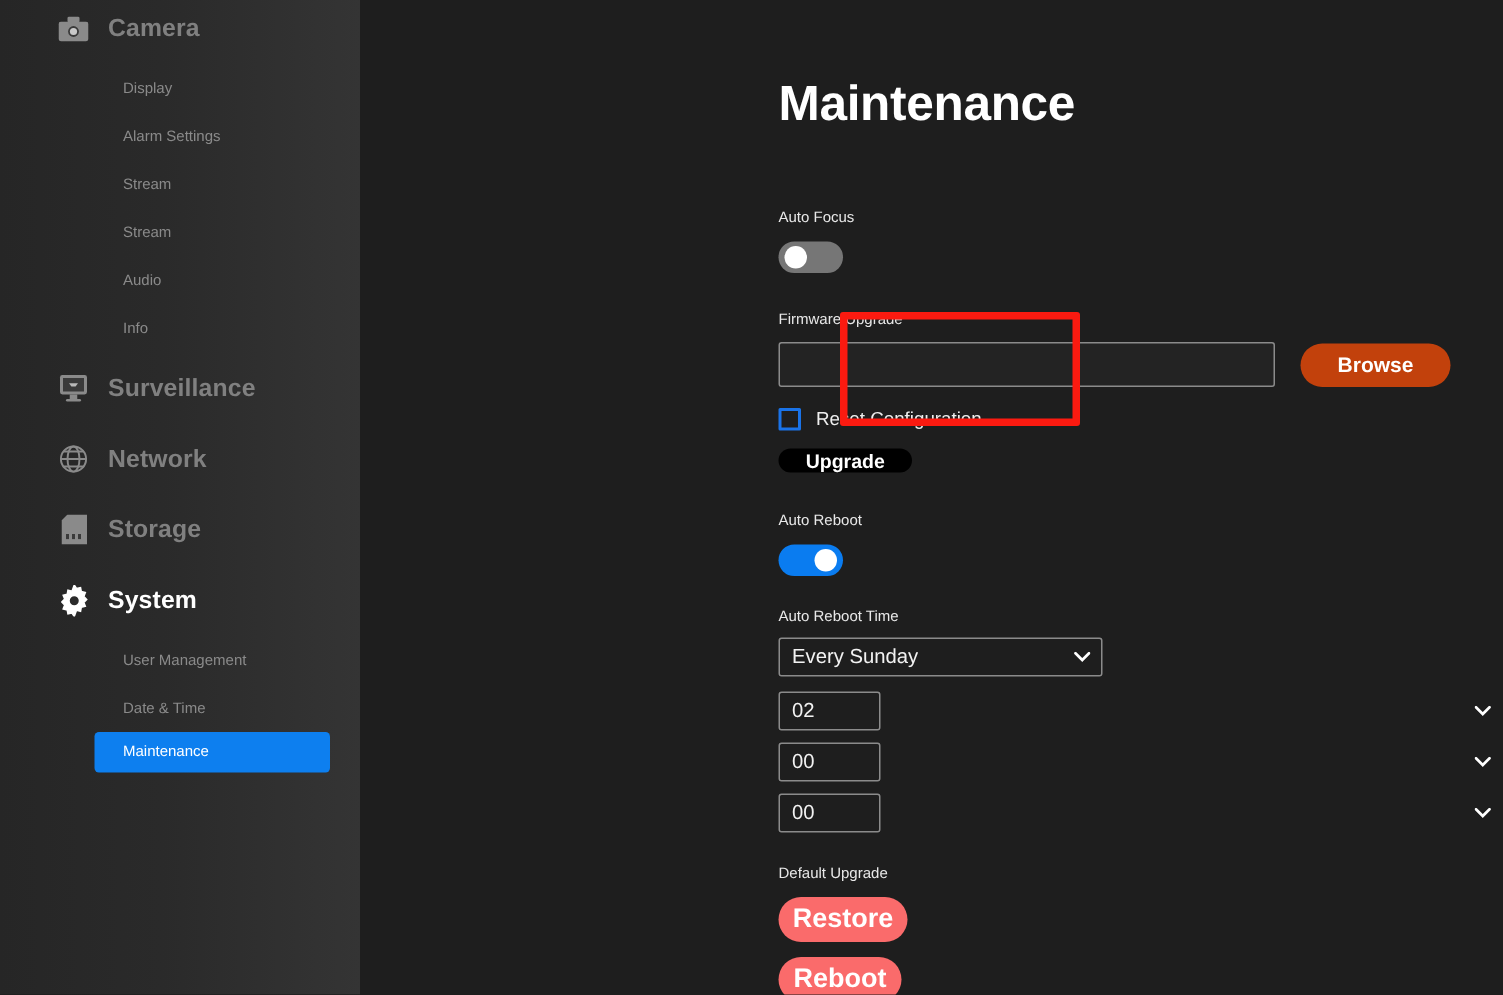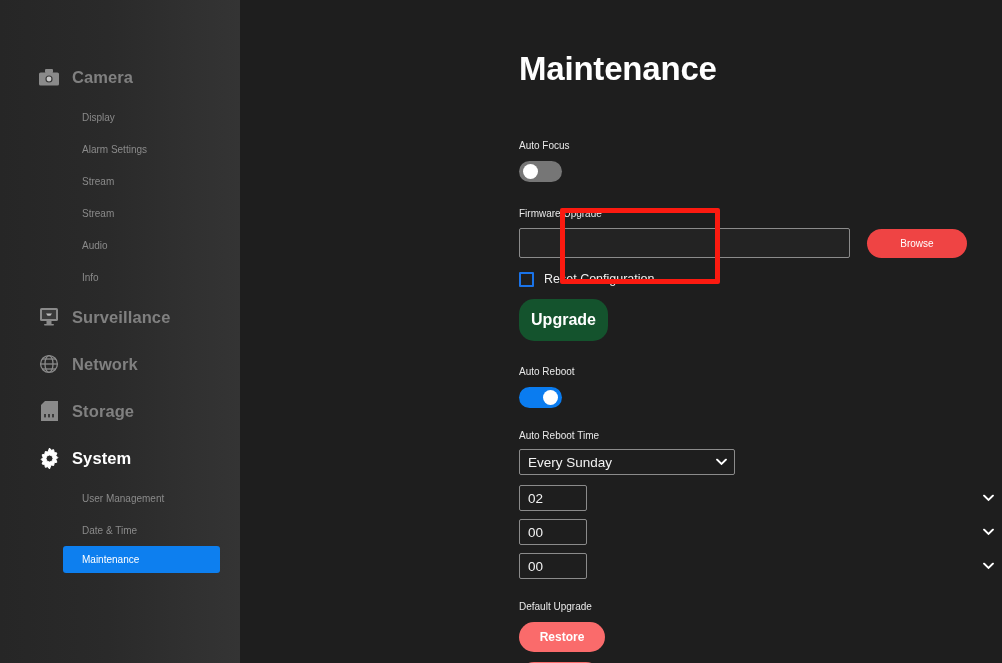--- a/index.html
+++ b/index.html
@@ -8,21 +8,20 @@
     background: #1e1e1e;
     font-family: "Liberation Sans", sans-serif;
     overflow: hidden;
   }
   #app { position: relative; width: 1002px; height: 663px; display: flex; }
 
   
   #sidebar {
     width: 240px; height: 663px; flex: 0 0 240px;
     background: linear-gradient(90deg, #262626 0%, #2a2a2a 45%, #323232 88%, #343434 100%);
-    padding-top: 58px;
     position: relative;
     z-index: 2;
   }
   .nav-group { display: flex; align-items: center; height: 38px; padding-left: 38px; cursor: pointer; }
   .nav-group .ic { width: 22px; height: 22px; flex: 0 0 22px; margin-right: 12px;
                    display: flex; align-items: center; justify-content: center; }
   .nav-group .ic svg { display: block; }
   .nav-group .lbl { font-size: 16.5px; font-weight: bold; color: #808080; letter-spacing: .1px; }
   .nav-group.active .lbl { color: #ffffff; }
   .nav-group.active .ic svg { fill: #ffffff; stroke: #ffffff; }
@@ -52,31 +51,31 @@
 
   
   .fw-row { display: flex; align-items: center; }
   .fw-input {
     width: 331px; height: 30px; background: #232323;
     border: 1px solid #8b8b8b; border-radius: 2px; color: #ddd;
     font-family: "Liberation Sans", sans-serif; font-size: 13px; padding: 0 6px;
   }
   .btn-browse {
     width: 100px; height: 29px; border-radius: 15px; border: none;
-    background: #ef4444; color: #ffffff; font-size: 10px; font-weight: normal;
+    background: #c2410c; color: #ffffff; font-size: 14px; font-weight: bold;
     font-family: "Liberation Sans", sans-serif; cursor: pointer;
     margin-left: 17px;
   }
   .cb-row { display: flex; align-items: center; height: 20px; }
   .cbox { width: 15px; height: 15px; border: 2px solid #1a73e8; background: #1e1e1e; border-radius: 1px; cursor: pointer; }
   .cb-lbl { font-size: 12.5px; color: #efefef; margin-left: 10px; }
 
   .btn-upgrade {
-    width: 89px; height: 42px; border-radius: 15px; border: none;
-    background: #14532d; color: #ffffff; font-size: 16px; font-weight: bold;
+    width: 89px; height: 16px; border-radius: 15px; border: none;
+    background: #000000; color: #ffffff; font-size: 13px; font-weight: bold;
     font-family: "Liberation Sans", sans-serif; cursor: pointer;
   }
 
   
   .sel-wrap { position: relative; display: inline-block; }
   select.dd {
     appearance: none; -webkit-appearance: none;
     background: #1e1e1e; color: #f2f2f2;
     border: 1px solid #8b8b8b; border-radius: 2px;
     font-family: "Liberation Sans", sans-serif; font-size: 13.5px;
@@ -86,21 +85,21 @@
   select.dd.narrow { width: 68px; }
   .sel-wrap .chev {
     position: absolute; right: 8px; top: 50%; transform: translateY(-50%);
     pointer-events: none; width: 11px; height: 7px;
   }
   .row-times { display: flex; gap: 8px; flex-direction: column; }
 
   
   .btn-danger {
     height: 30px; border-radius: 15px; border: none;
-    background: #fa6b6b; color: #ffffff; font-size: 12px; font-weight: bold;
+    background: #fa6b6b; color: #ffffff; font-size: 18px; font-weight: bold;
     font-family: "Liberation Sans", sans-serif; cursor: pointer;
   }
   .btn-restore { width: 86px; }
   .btn-reboot { width: 82px; }
 
   
   #annot {
     position: absolute; left: 560px; top: 208px; width: 160px; height: 76px;
     border: 5px solid #fb1a10; border-radius: 2px; pointer-events: none; z-index: 5;
   }

